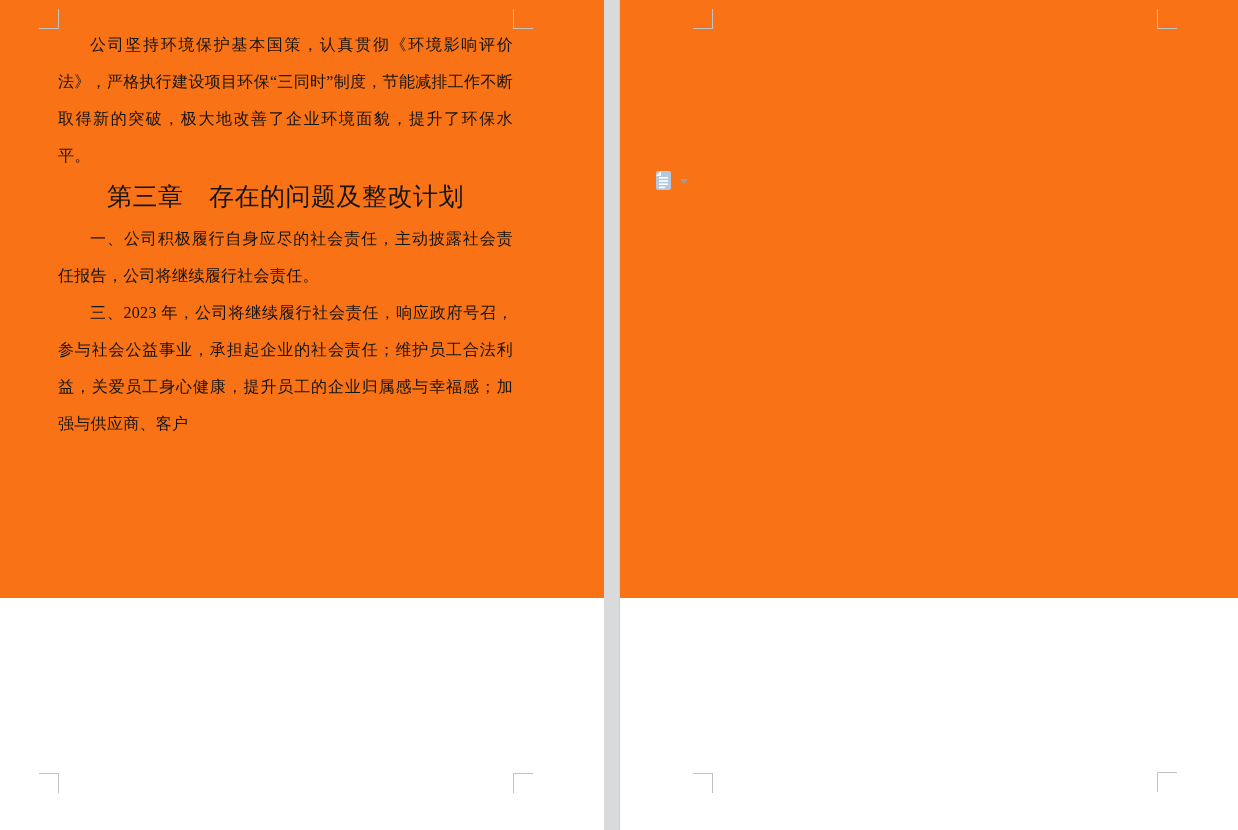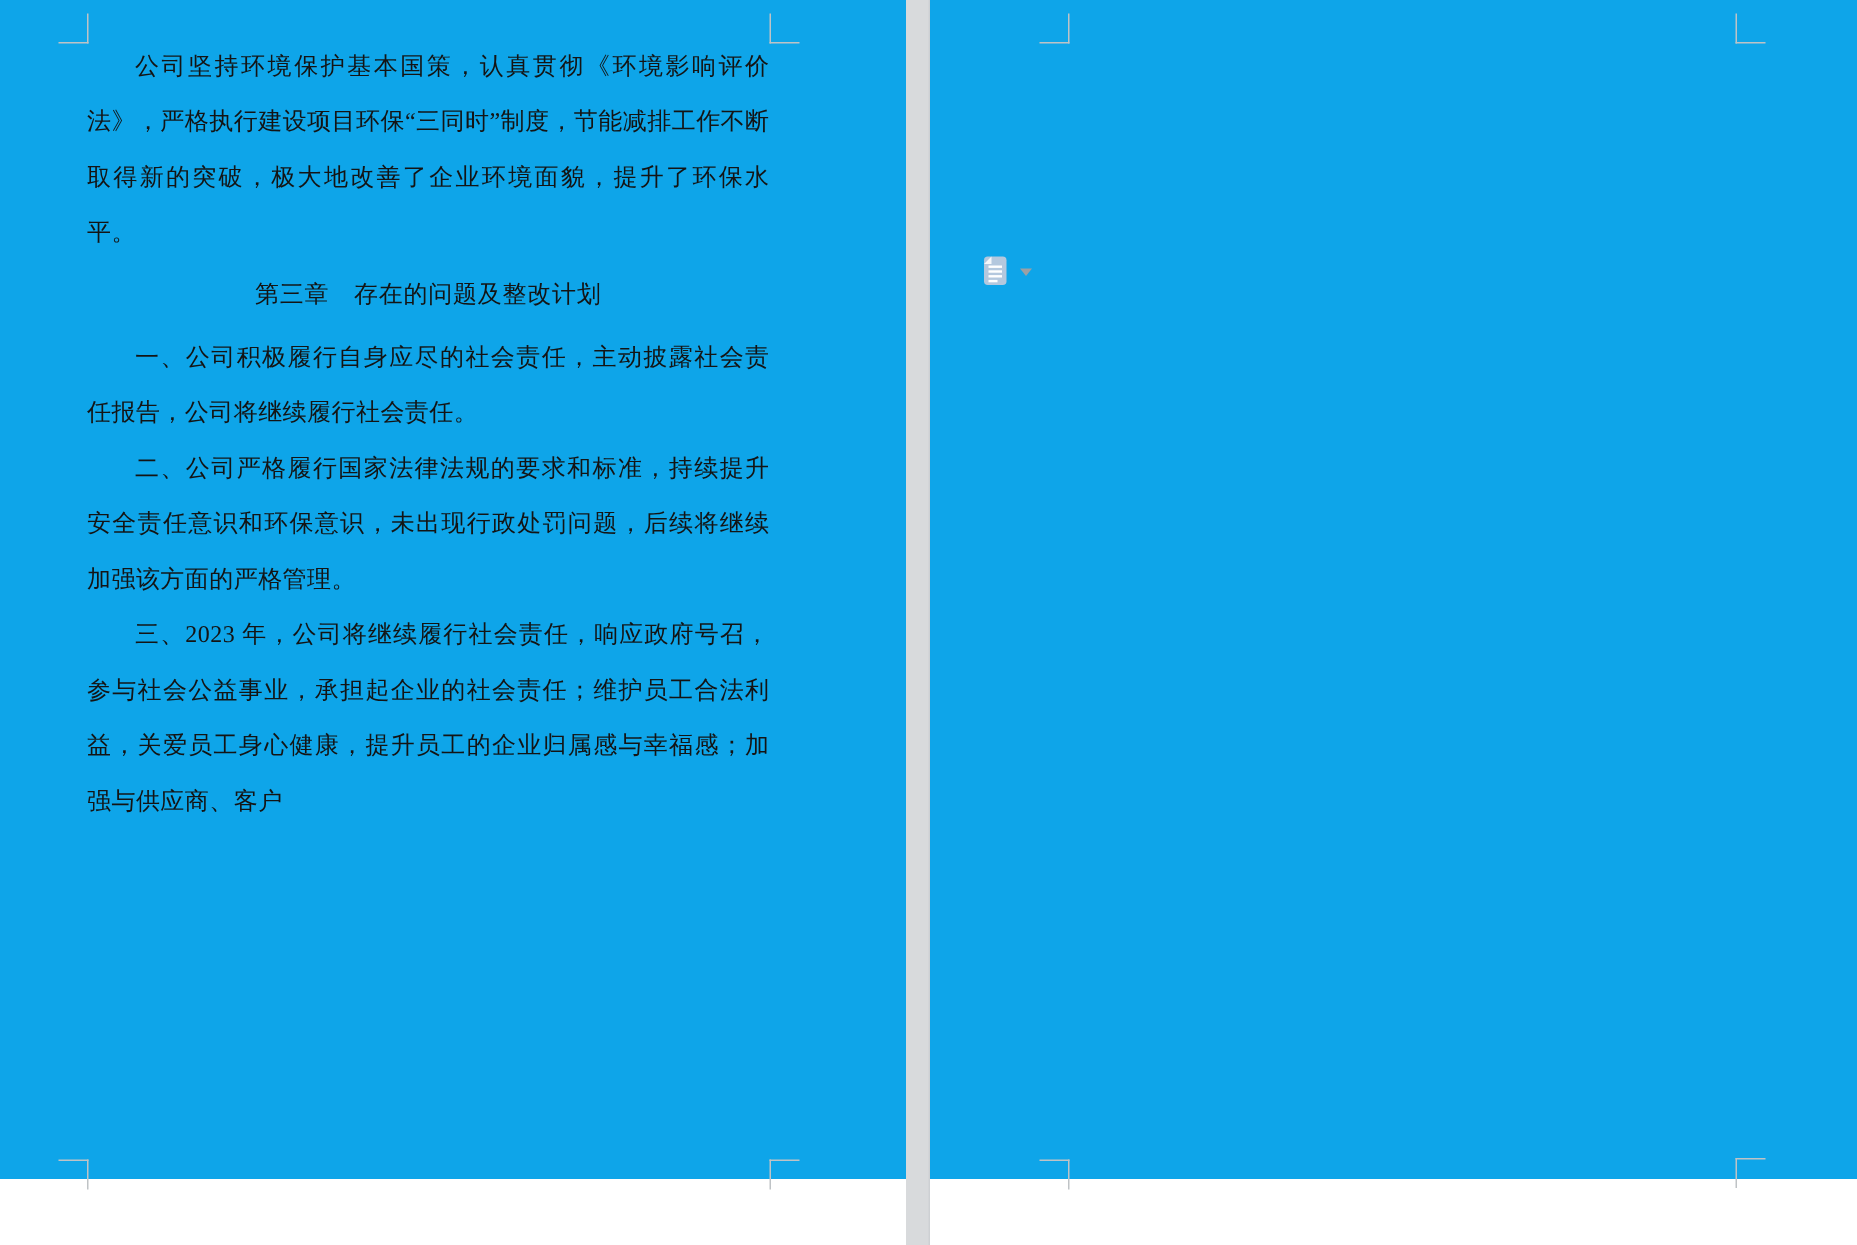--- a/index.html
+++ b/index.html
@@ -1,27 +1,27 @@
 <!DOCTYPE html>
 <html><head>
 <meta charset="utf-8">
 <style>
   html,body{margin:0;padding:0;background:#ffffff;}
   .canvas{position:relative;width:1238px;height:830px;overflow:hidden;background:#ffffff;
           font-family:"Liberation Serif","DejaVu Serif",serif;color:#141414;}
-  .page{position:absolute;top:0;height:786px;background:#0ea5e9;text-decoration:underline;}
+  .page{position:absolute;top:0;height:598px;background:#f97316;text-decoration:underline;}
   .page1{left:0;width:604px;}
   .page-gap{position:absolute;top:0;left:604px;width:15px;height:830px;
             background:#d8dadc;border-right:1px solid #cdd0d3;}
   .page2{left:620px;width:618px;}
 
   .textarea1{position:absolute;left:58px;top:26px;width:455px;}
   .textarea1 p{margin:0;font-size:16px;line-height:37px;letter-spacing:0.3px;
                text-align:justify;text-justify:inter-character;text-indent:2em;}
-  .chapter-heading{margin:0;font-size:16px;font-weight:400;height:46px;line-height:46px;
+  .chapter-heading{margin:0;font-size:25px;font-weight:400;height:46px;line-height:46px;
                    text-align:center;letter-spacing:0.5px;}
 
   
   .crop{position:absolute;width:19px;height:19px;pointer-events:none;}
   .crop.tl{border-right:1px solid #bfc3c6;border-bottom:1px solid #bfc3c6;}
   .crop.tr{border-left:1px solid #bfc3c6;border-bottom:1px solid #bfc3c6;}
   .crop.bl{border-right:1px solid #bfc3c6;border-top:1px solid #bfc3c6;}
   .crop.br{border-left:1px solid #bfc3c6;border-top:1px solid #bfc3c6;}
 
   
@@ -39,21 +39,20 @@
   <div class="page page1">
     <div class="crop tl" style="left:39px;top:9px;"></div>
     <div class="crop tr" style="left:513px;top:9px;"></div>
     <div class="crop bl" style="left:39px;top:773px;"></div>
     <div class="crop br" style="left:513px;top:773px;"></div>
 
     <div class="textarea1">
       <p>公司坚持环境保护基本国策，认真贯彻《环境影响评价法》，严格执行建设项目环保“三同时”制度，节能减排工作不断取得新的突破，极大地改善了企业环境面貌，提升了环保水平。</p>
       <h2 class="chapter-heading">第三章　存在的问题及整改计划</h2>
       <p>一、公司积极履行自身应尽的社会责任，主动披露社会责任报告，公司将继续履行社会责任。</p>
-      <p>二、公司严格履行国家法律法规的要求和标准，持续提升安全责任意识和环保意识，未出现行政处罚问题，后续将继续加强该方面的严格管理。</p>
       <p>三、2023 年，公司将继续履行社会责任，响应政府号召，参与社会公益事业，承担起企业的社会责任；维护员工合法利益，关爱员工身心健康，提升员工的企业归属感与幸福感；加强与供应商、客户</p>
     </div>
   </div>
 
   <div class="page-gap"></div>
 
   <div class="page page2">
     <div class="crop tl" style="left:73px;top:9px;"></div>
     <div class="crop tr" style="left:537px;top:9px;"></div>
     <div class="crop bl" style="left:73px;top:773px;"></div>

